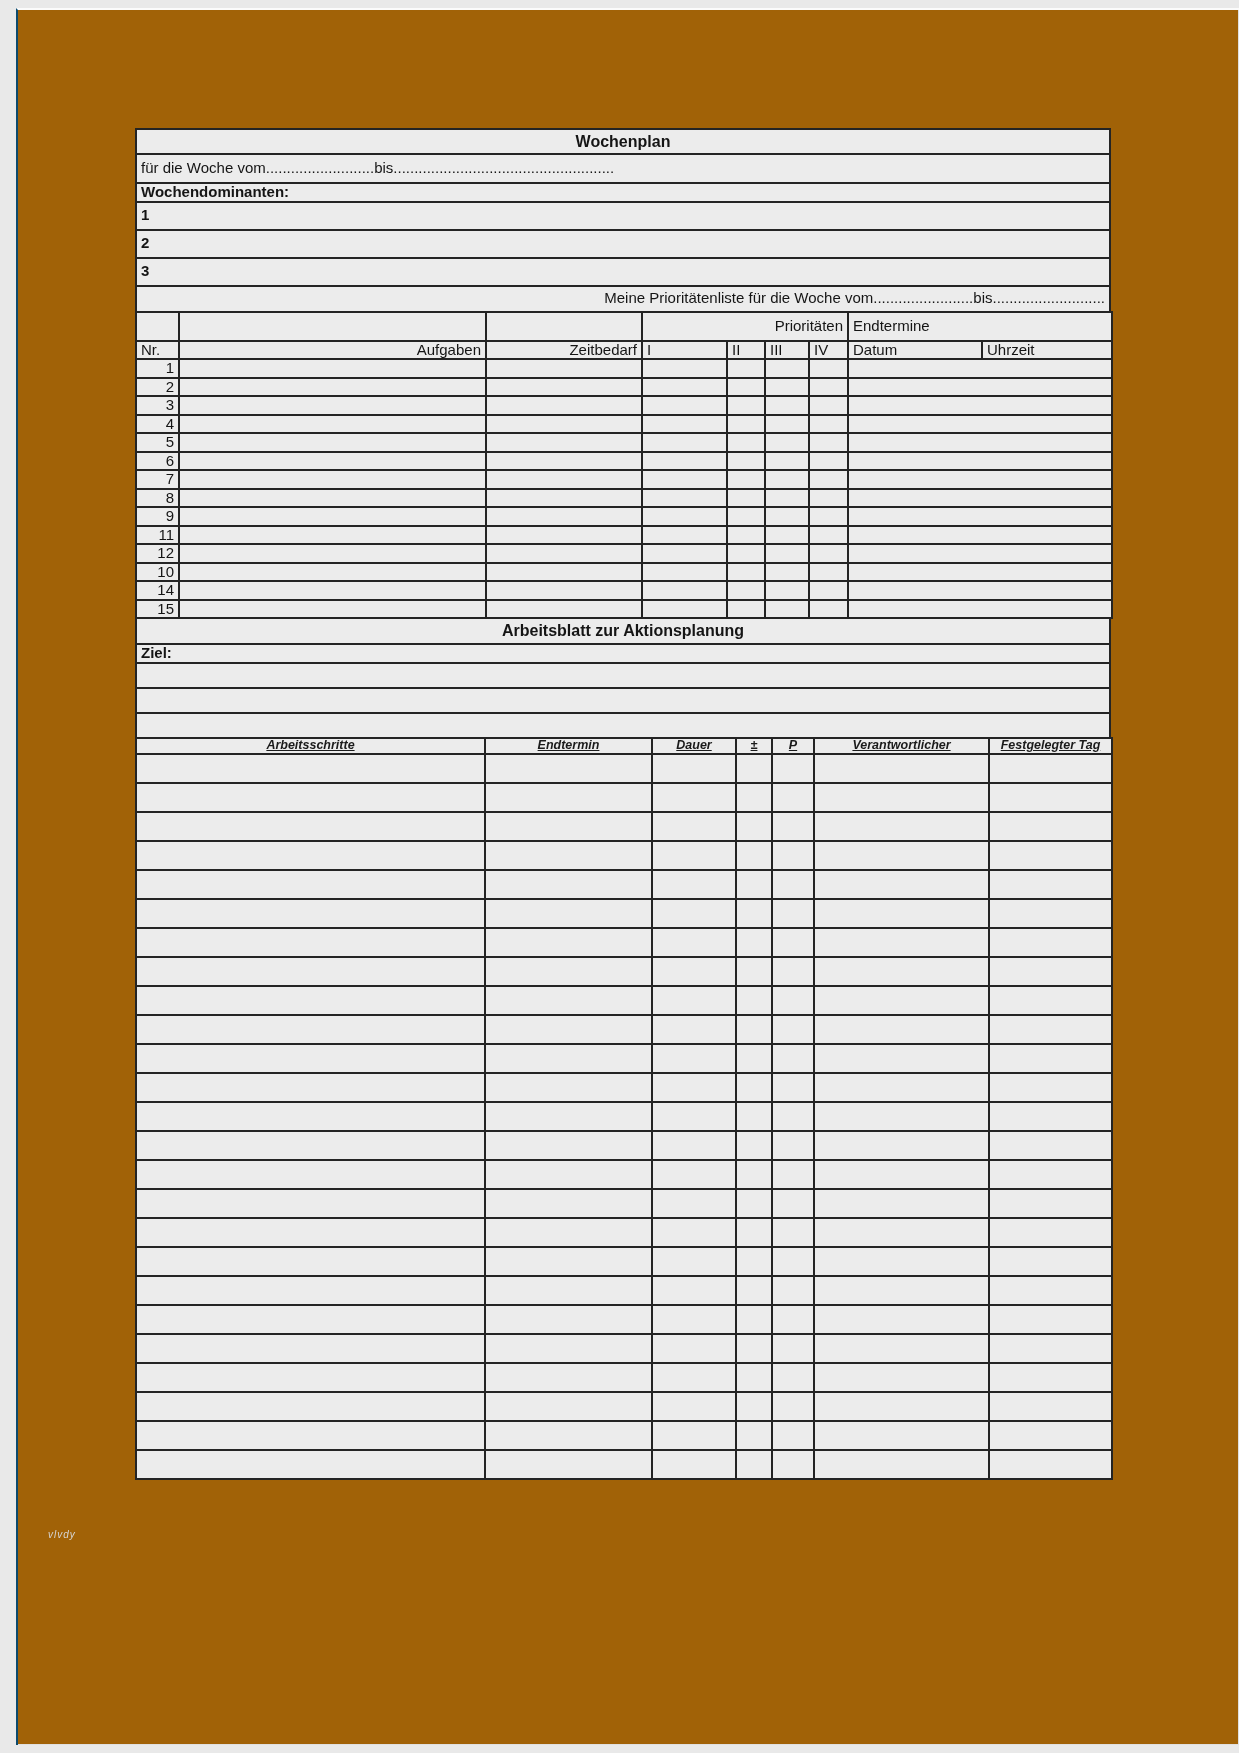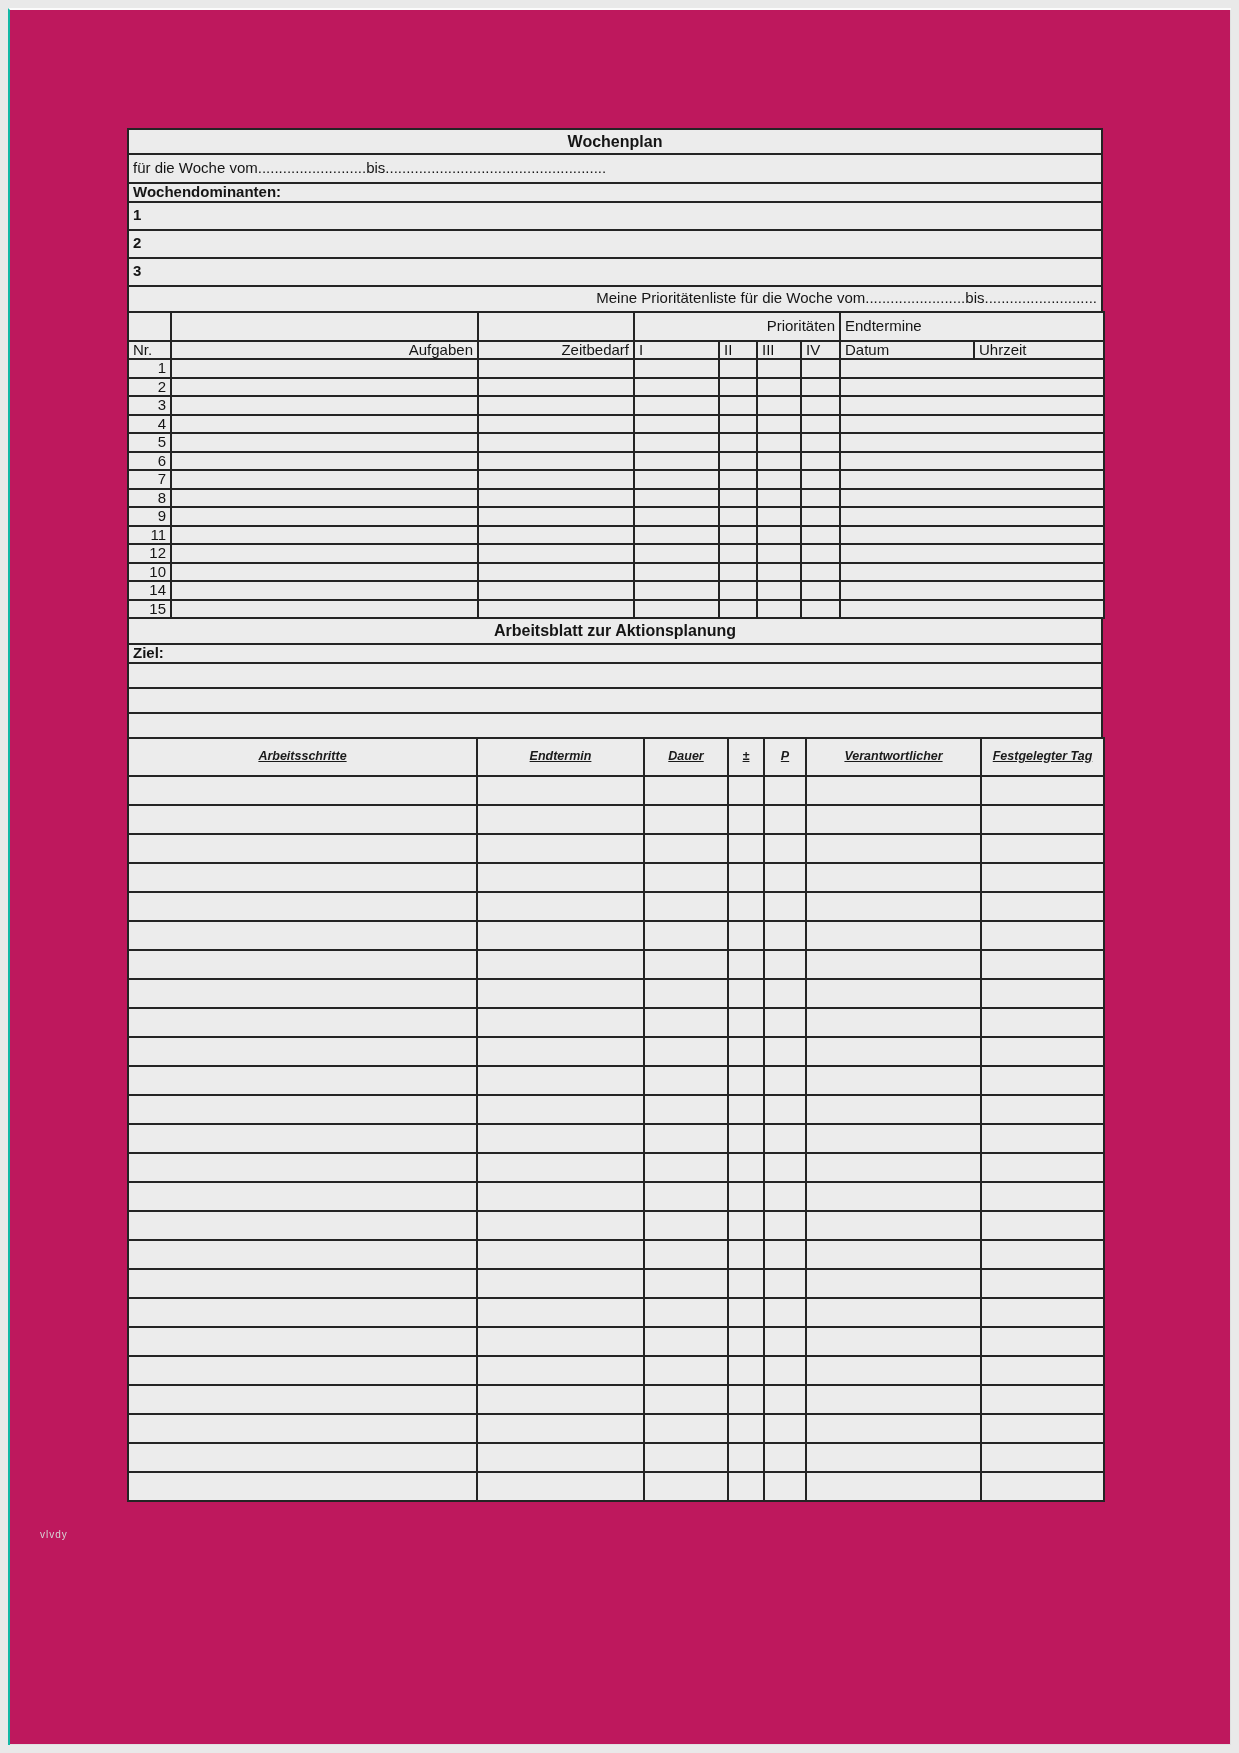--- a/index.html
+++ b/index.html
@@ -3,47 +3,47 @@
 <meta charset="utf-8">
 <style>
   html,body { margin:0; padding:0; }
   body { background:#e4e4e4; }
   .canvas {
     position:relative; width:1239px; height:1753px;
     background:#e9e9e9; overflow:hidden;
     font-family:"Liberation Sans","DejaVu Sans",sans-serif; color:#151515;
   }
   .page {
-    position:absolute; left:8px; top:8px; width:1221px; height:1735px;
-    background:#be185d; border-top:2px solid #fbfbfb; border-left:2px solid #14b8a6;
+    position:absolute; left:16px; top:8px; width:1221px; height:1735px;
+    background:#a16207; border-top:2px solid #fbfbfb; border-left:2px solid #0c4a6e;
     box-shadow: inset -1px -1px 0 #e0e0e0;
   }
   .form { position:absolute; left:117px; top:118px; width:976px; }
   table { border-collapse:collapse; width:976px; table-layout:fixed; }
   table + table { margin-top:-2px; }
   td {
     border:2px solid #242424; background:#ececec;
     padding:0 4px; font-size:15px; line-height:1.1;
     overflow:hidden; white-space:nowrap; vertical-align:middle;
   }
   .title-cell   { text-align:center; font-weight:bold; font-size:16px; }
   .bold         { font-weight:bold; }
   .center       { text-align:right; }
   .right        { text-align:right; }
   .small-hdr td {
     font-size:12.5px; font-weight:bold; font-style:italic;
     text-decoration:underline; text-align:center; color:#1b1b1b;
   }
   
-  .h23 { height:38px; } .h24 { height:29px; } .h25 { height:25px; }
+  .h23 { height:16px; } .h24 { height:29px; } .h25 { height:25px; }
   .h26 { height:26px; } .h27 { height:15px; } .h28 { height:28px; }
   .h29 { height:29px;margin-left:34px; }
   .watermark {
     position:absolute; left:30px; top:1519px;
-    font-size:10px; color:#d6d6d6; letter-spacing:1px;
+    font-size:10px; color:#d6d6d6; font-style:italic; letter-spacing:1px;
   }
 </style>
 </head>
 <body>
 
 <div class="canvas">
   <div class="page">
     <div class="form">
 
       <table>

